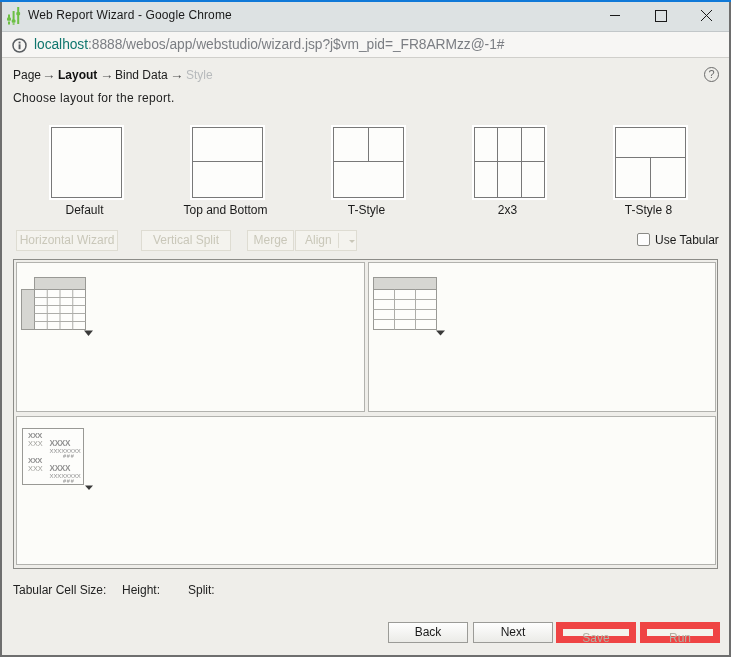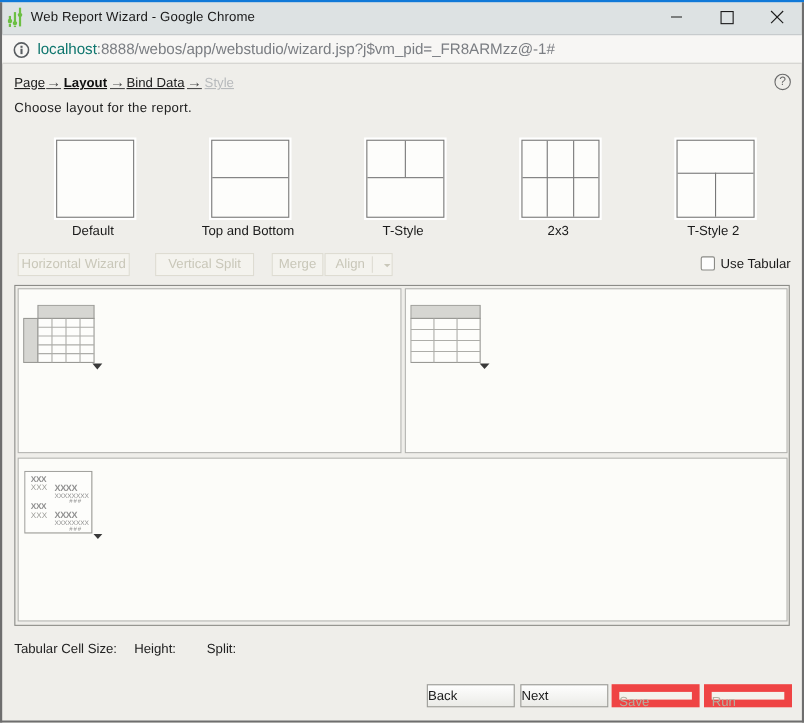--- a/index.html
+++ b/index.html
@@ -13,21 +13,21 @@
   #bottomborder { left:0; bottom:0; width:731px; height:2px; background:#6e6e6e; }
   
   #titlebar { left:2px; top:2px; width:727px; height:29px; background:#dde2e3; }
   #title { left:28px; top:8px; font-size:12px; letter-spacing:0.12px; color:#191919; }
   
   #addrbar { left:2px; top:31px; width:727px; height:27px; background:#f7f6f4; border-top:1px solid #c2c7c9; border-bottom:1px solid #d0cfcb; }
   #url { left:34px; top:37px; font-size:13.8px; letter-spacing:-0.05px; color:#7b7e83; white-space:nowrap; }
   #url b { color:#0f766e; font-weight:normal; }
   
   #crumb { left:0; top:68px; font-size:12px; color:#202020; width:731px; height:14px; }
-  #crumb span { position:absolute; white-space:nowrap;text-decoration:underline; }
+  #crumb span { position:absolute; white-space:nowrap; }
   #crumb .arr { color:#4d4d4d; font-size:13.5px; top:-1px; }
   #crumb .cur { color:#111; font-weight:bold; }
   #crumb .dis { color:#b7babc; }
   #help { left:704px; top:67px; width:15px; height:15px; border:1.5px solid #6b6b6b; border-radius:50%; color:#6b6b6b; font-size:11px; text-align:center; line-height:12px; }
   #choose { left:13px; top:91px; font-size:12px; letter-spacing:0.33px; color:#222; }
   
   .tile { top:125px; width:75px; height:75px; background:#fff; }
   .tbox { position:absolute; left:2px; top:2px; width:71px; height:71px; background:#fdfdfb; border:1px solid #787878; }
   .tlabel { top:203px; width:120px; text-align:center; font-size:12px; color:#1b1b1b; white-space:nowrap; }
   .hline { position:absolute; left:0; width:100%; height:1px; background:#787878; }
@@ -38,21 +38,21 @@
   #cblabel { left:655px; top:233px; font-size:12px; color:#1a1a1a; }
   
   #panel { left:13px; top:259px; width:705px; height:310px; border:1px solid #8c8c88; }
   .cell { position:absolute; background:#fcfcf9; border:1px solid #b2b2ae; }
   #cell-tl { left:2px; top:2px; width:349px; height:150px; }
   #cell-tr { left:354px; top:2px; width:348px; height:150px; }
   #cell-b { left:2px; top:156px; width:700px; height:149px; }
   
   #tcs { left:13px; top:583px; font-size:12px; color:#222; }
   #tcs span { position:absolute; white-space:nowrap; }
-  .btn { top:622px; width:80px; height:21px; font-size:12px; text-align:left; line-height:19px; }
+  .btn { top:622px; width:80px; height:21px; font-size:12px; text-align:center; line-height:19px; }
   .btn.on { background:linear-gradient(#fefefe,#ebebe7); border:1px solid #9b9b97; color:#1a1a1a; }
   .btn.off { background:#f4f3ec; border:7px solid #ef4444; color:#b2b0a2; }
 </style>
 </head>
 <body>
 <div class="abs" id="titlebar"></div>
 <div class="abs" id="topborder"></div>
 <div class="abs" id="leftborder"></div>
 <div class="abs" id="rightborder"></div>
 <div class="abs" id="bottomborder"></div>
@@ -128,21 +128,21 @@
 </div>
   </div>
 <div class="abs tlabel" style="left:447.5px">2x3</div>
 
 <div class="abs tile" style="left:613px">
     <div class="tbox">
   <div class="hline" style="top:29px"></div>
   <div class="vline" style="left:34px;top:29px;height:40px"></div>
 </div>
   </div>
-<div class="abs tlabel" style="left:588.5px">T-Style 2</div>
+<div class="abs tlabel" style="left:588.5px">T-Style 8</div>
 
 <div class="abs toolbtn" style="left:16px;width:102px">Horizontal Wizard</div>
 <div class="abs toolbtn" style="left:141px;width:90px">Vertical Split</div>
 <div class="abs toolbtn" style="left:247px;width:47px">Merge</div>
 <div class="abs toolbtn" style="left:295px;width:62px;text-align:left;padding-left:9px">Align<span style="position:absolute;right:17.5px;top:2px;width:1px;height:15px;background:#dedcd2"></span><span style="position:absolute;right:1.5px;top:9px;width:0;height:0;border-left:3.5px solid transparent;border-right:3.5px solid transparent;border-top:3.5px solid #c9c7b9"></span></div>
 <div class="abs" id="cb"></div>
 <div class="abs" id="cblabel">Use Tabular</div>
 
 <div class="abs" id="panel">
   <div class="cell" id="cell-tl"></div>

